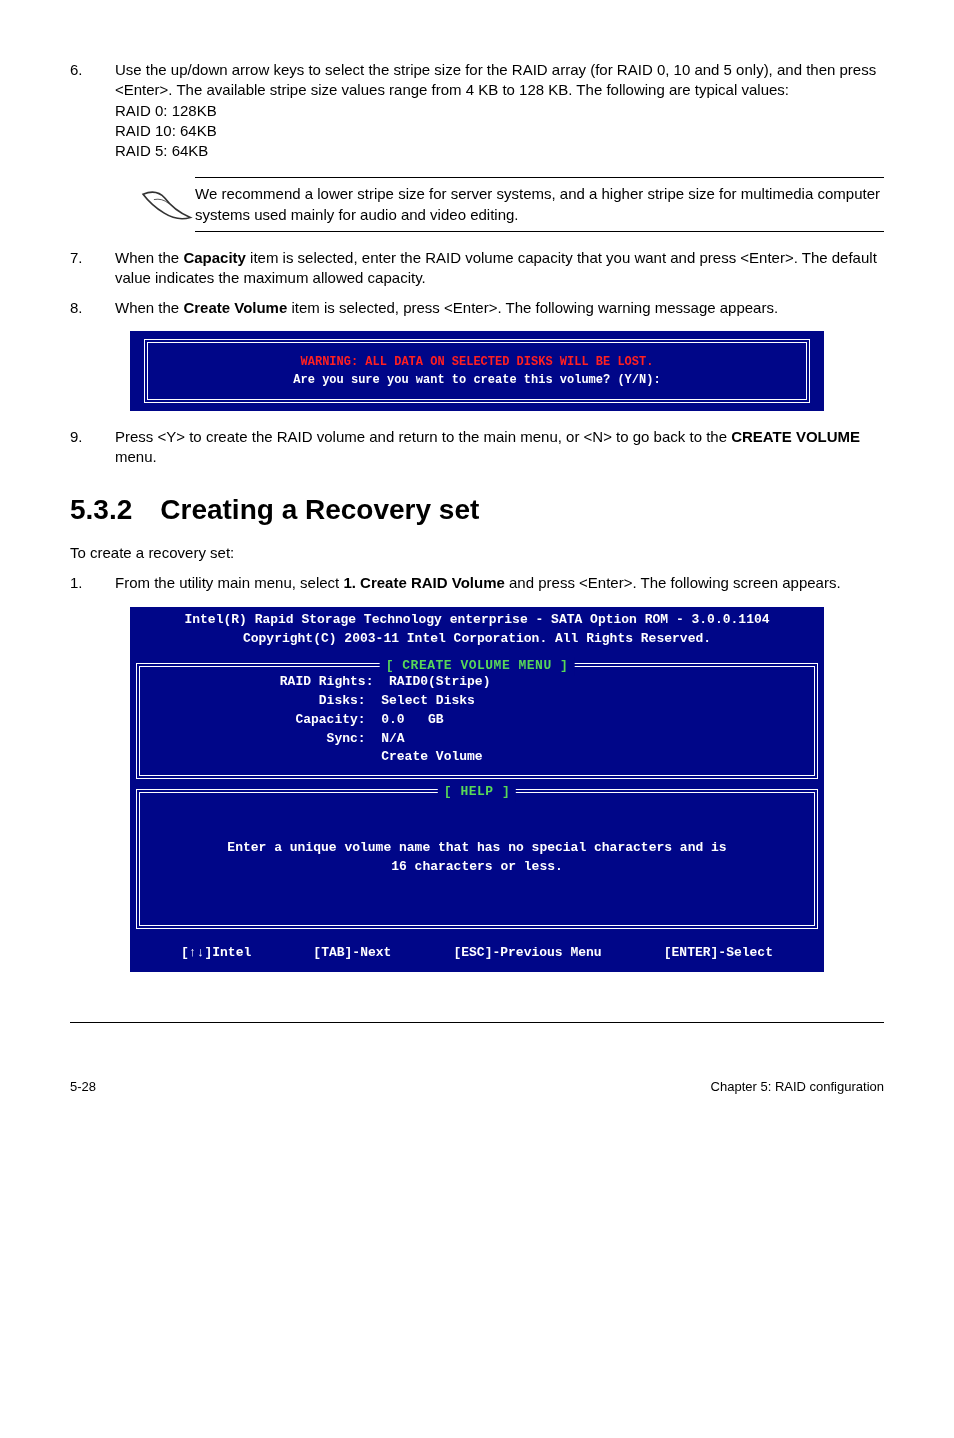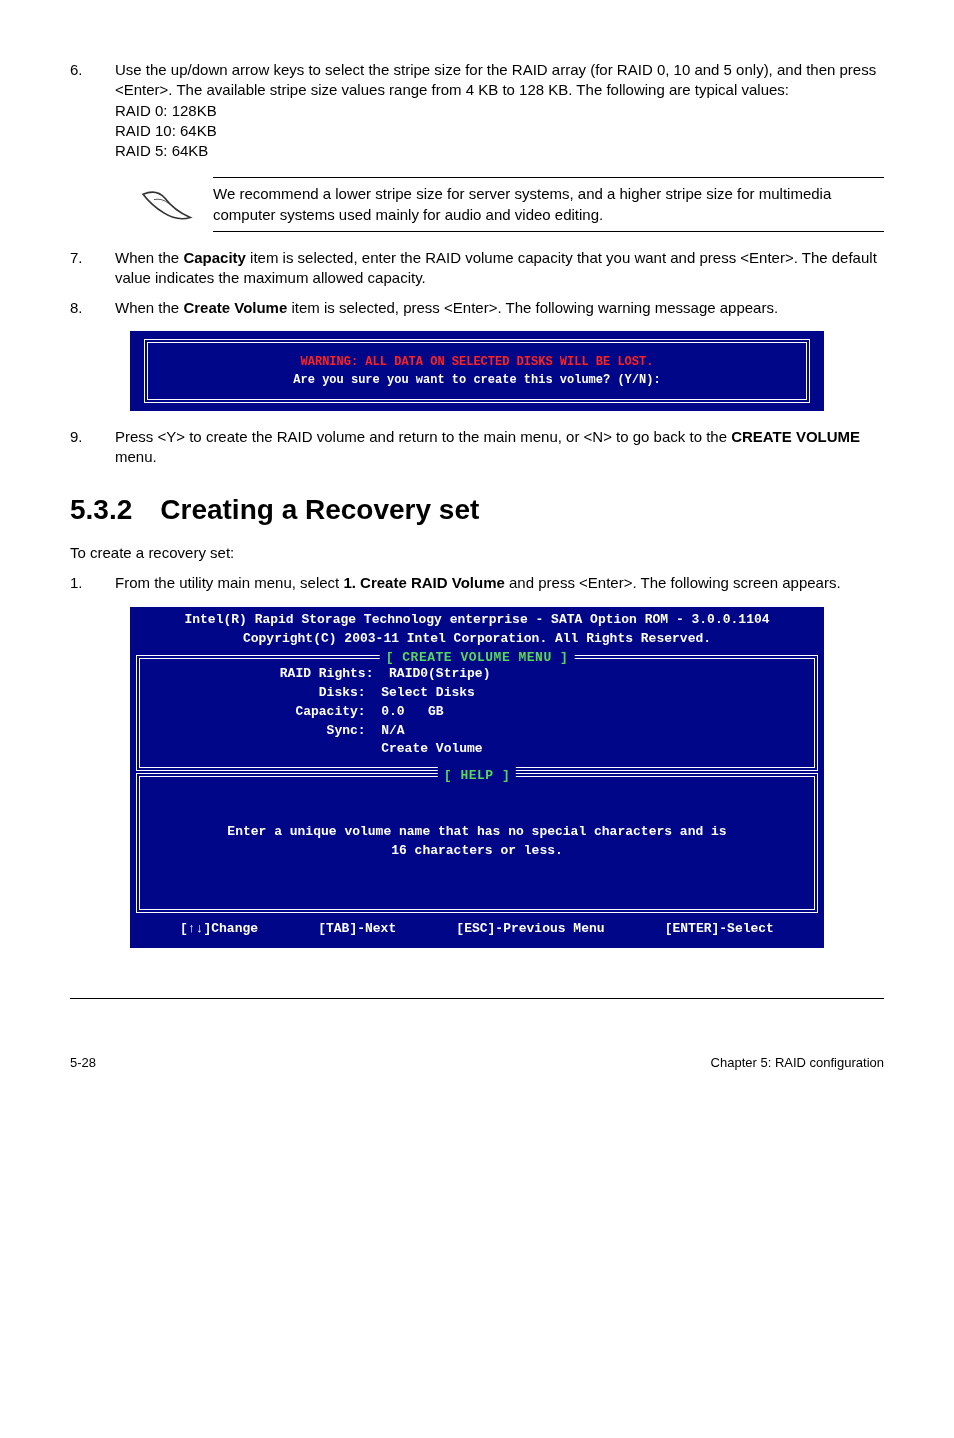--- a/index.html
+++ b/index.html
@@ -28,21 +28,20 @@
   .step-num {
     width: 45px;
     flex-shrink: 0;
   }
   .step-body {
     flex: 1;
   }
   .note-block {
     display: flex;
     align-items: center;
-    gap: 18px;
     margin: 14px 0 14px 70px;
   }
   .note-icon {
     width: 55px;
     height: 38px;
     flex-shrink: 0;
   }
   .note-text {
     flex: 1;
   }
@@ -82,21 +81,21 @@
     margin: 14px 60px 0 60px;
     line-height: 1.45;
     padding-bottom: 4px;
   }
   .bios-header {
     text-align: center;
     padding: 4px 0;
   }
   .bios-panel {
     border: 4px double #fff;
-    margin: 2px 6px;
+    margin: 10px 6px;
     position: relative;
     padding: 6px 12px 8px 12px;
   }
   .panel-title {
     position: absolute;
     top: -10px;
     left: 50%;
     transform: translateX(-50%);
     background: #000688;
     color: #58d858;
@@ -212,21 +211,21 @@
 
   <div class="bios-panel">
     <span class="panel-title">[ HELP ]</span>
     <div class="help-text">
       <div>Enter a unique volume name that has no special characters and is</div>
       <div>16 characters or less.</div>
     </div>
   </div>
 
   <div class="nav-row">
-    <span>[↑↓]Change</span>
+    <span>[↑↓]Intel</span>
     <span>[TAB]-Next</span>
     <span>[ESC]-Previous Menu</span>
     <span>[ENTER]-Select</span>
   </div>
 </div>
 
 <div style="margin-top:50px;">
     <hr class="thin">
   </div>
 <div class="footer">

